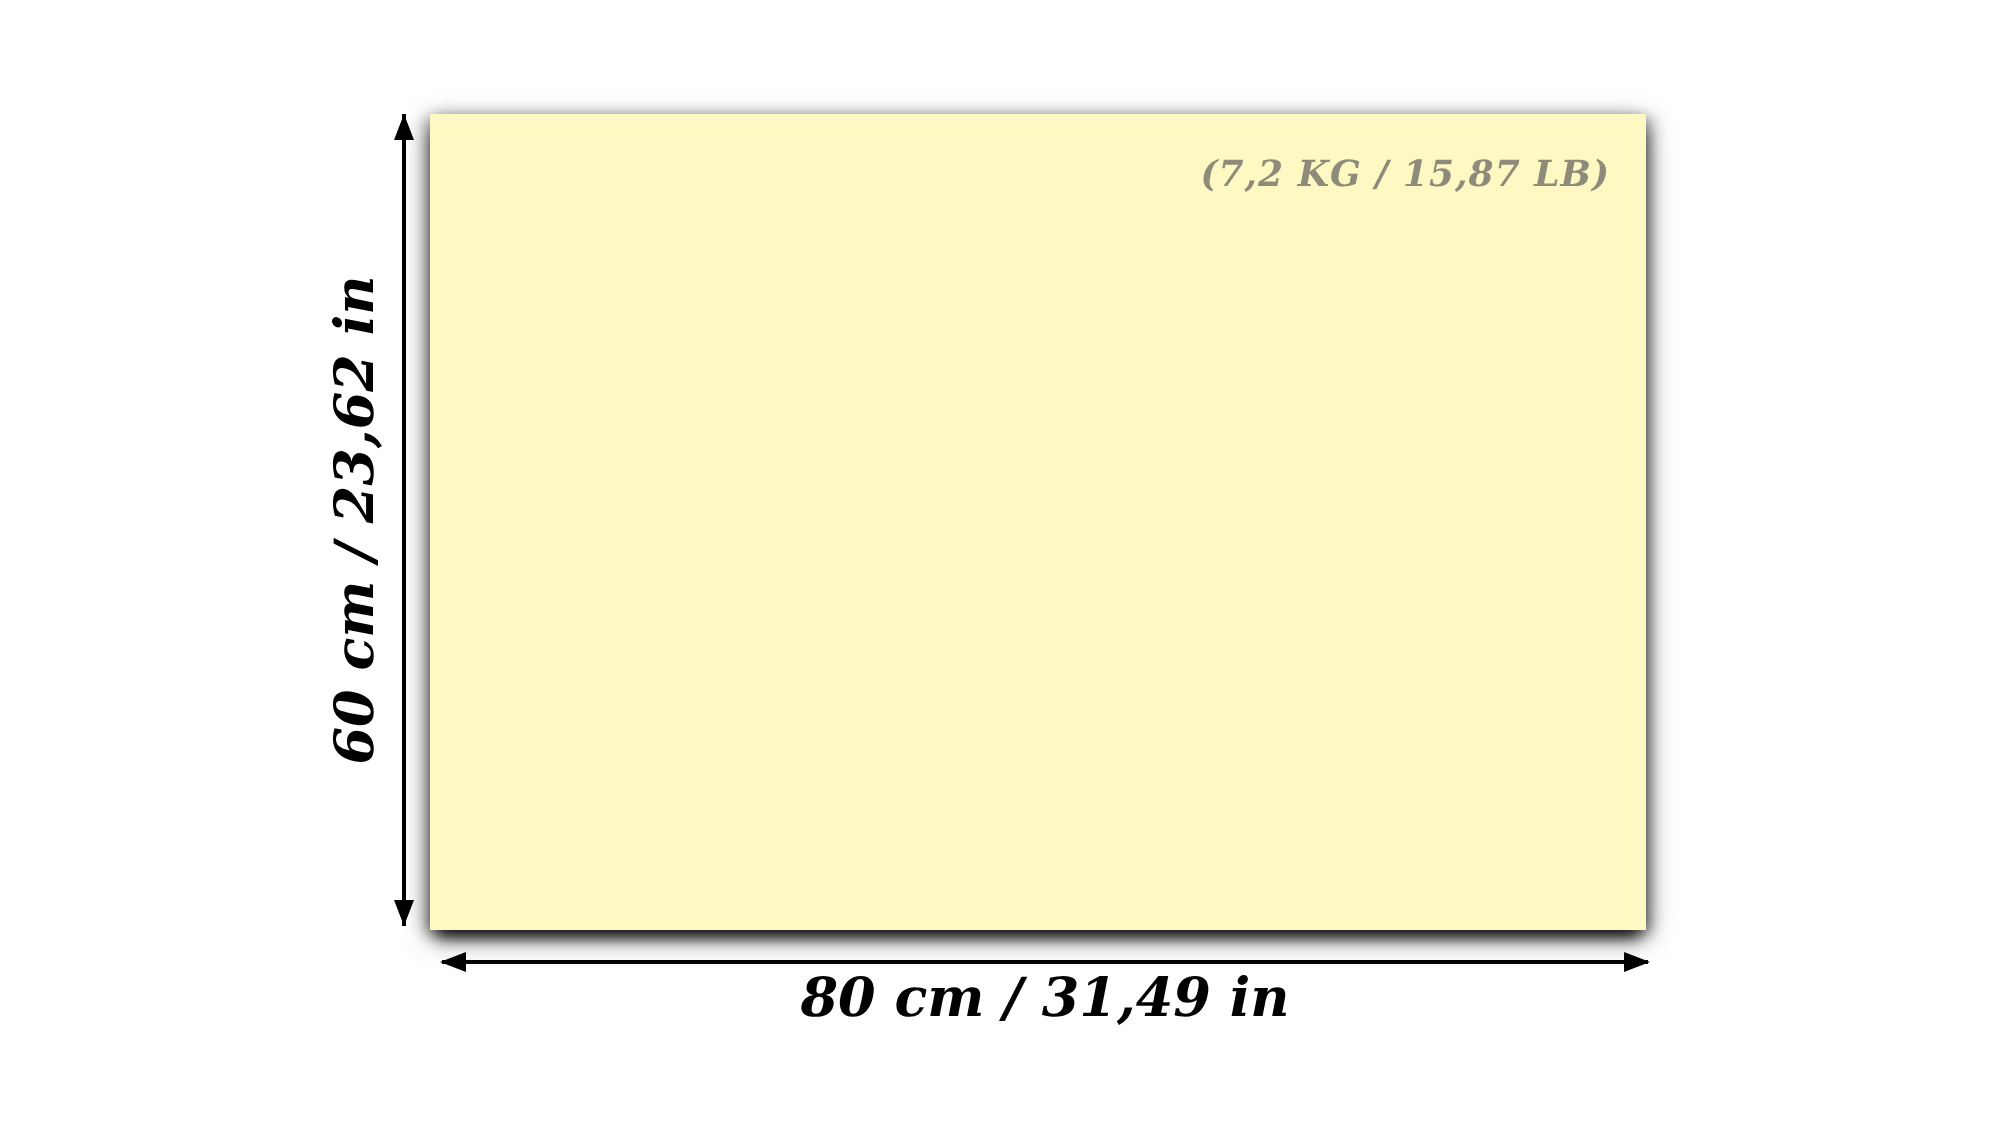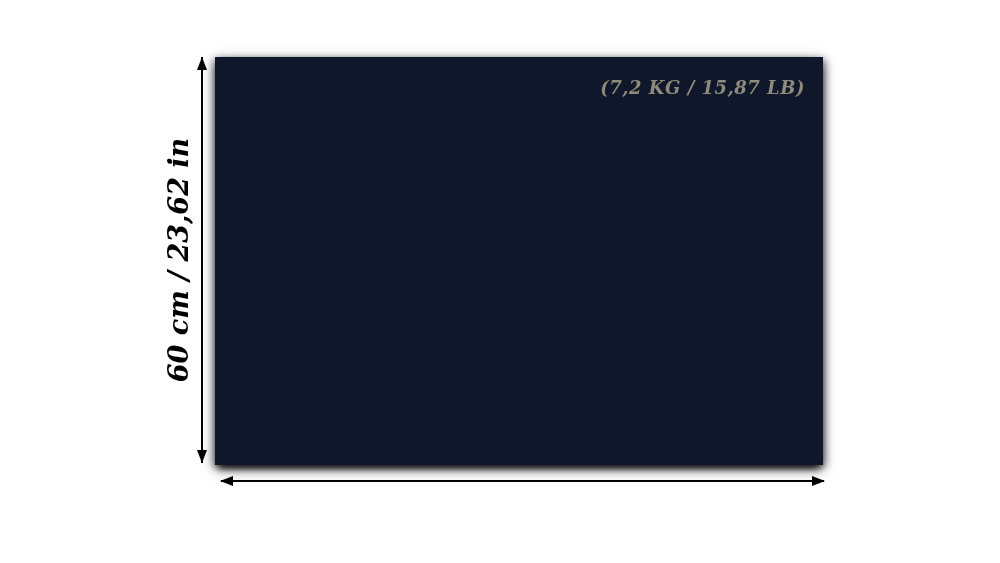--- a/index.html
+++ b/index.html
@@ -15,21 +15,21 @@
     overflow: hidden;
     font-family: "DejaVu Serif", serif;
   }
   
   .board {
     position: absolute;
     left: 215px;
     top: 57px;
     width: 608px;
     height: 408px;
-    background: #0f172a;
+    background: #fef9c3;
     box-shadow:
       0 6px 8px -3px rgba(0,0,0,0.90),
       0 4px 14px rgba(0,0,0,0.35),
       3px 2px 7px rgba(0,0,0,0.35),
       -3px 2px 7px rgba(0,0,0,0.28);
   }
   .weight {
     position: absolute;
     top: 20px;
     right: 18px;
@@ -136,14 +136,15 @@
   <div class="dim-line-v"></div>
   <div class="arrow arrow-up"></div>
   <div class="arrow arrow-down"></div>
   <div class="height-label-anchor">
     <div class="height-label">60 cm / 23,62 in</div>
   </div>
 
   <div class="dim-line-h"></div>
   <div class="arrow arrow-left"></div>
   <div class="arrow arrow-right"></div>
+  <div class="width-label">80 cm / 31,49 in</div>
 
 </div>
 
 </body></html>

